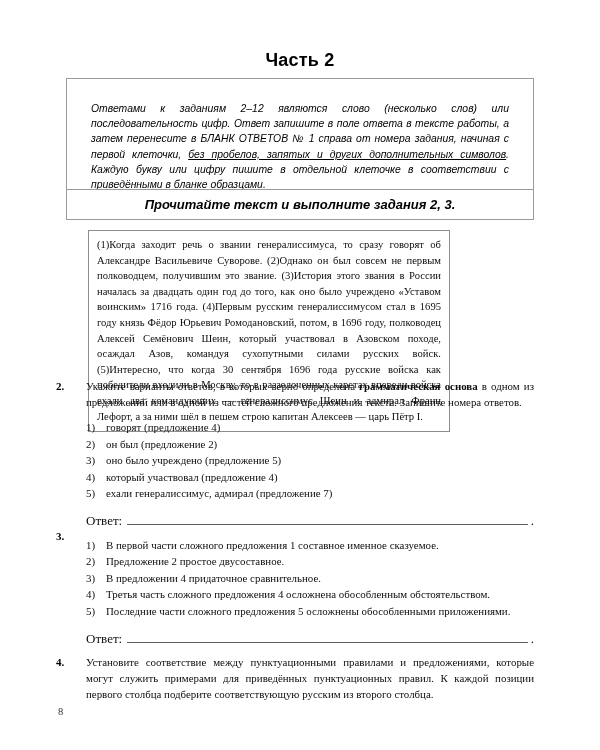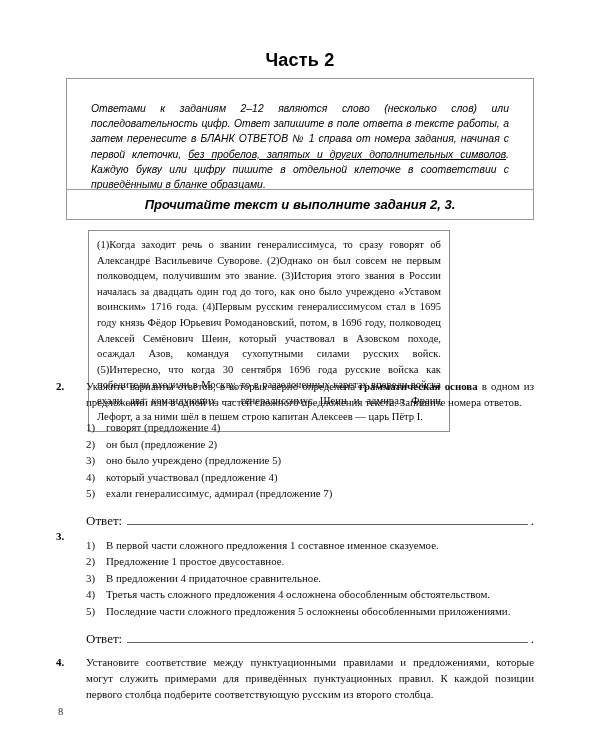--- a/index.html
+++ b/index.html
@@ -261,21 +261,21 @@
       <div class="task-num">3.</div>
       <div class="task-body">
 
         <ul class="options">
           <li class="option">
             <span class="option-marker">1)</span>
             <span class="option-text">В первой части сложного предложения 1 составное именное сказуемое.</span>
           </li>
           <li class="option">
             <span class="option-marker">2)</span>
-            <span class="option-text">Предложение 1 простое двусоставное.</span>
+            <span class="option-text">Предложение 2 простое двусоставное.</span>
           </li>
           <li class="option">
             <span class="option-marker">3)</span>
             <span class="option-text">В предложении 4 придаточное сравнительное.</span>
           </li>
           <li class="option">
             <span class="option-marker">4)</span>
             <span class="option-text">Третья часть сложного предложения 4 осложнена обособленным обстоятельством.</span>
           </li>
           <li class="option">

